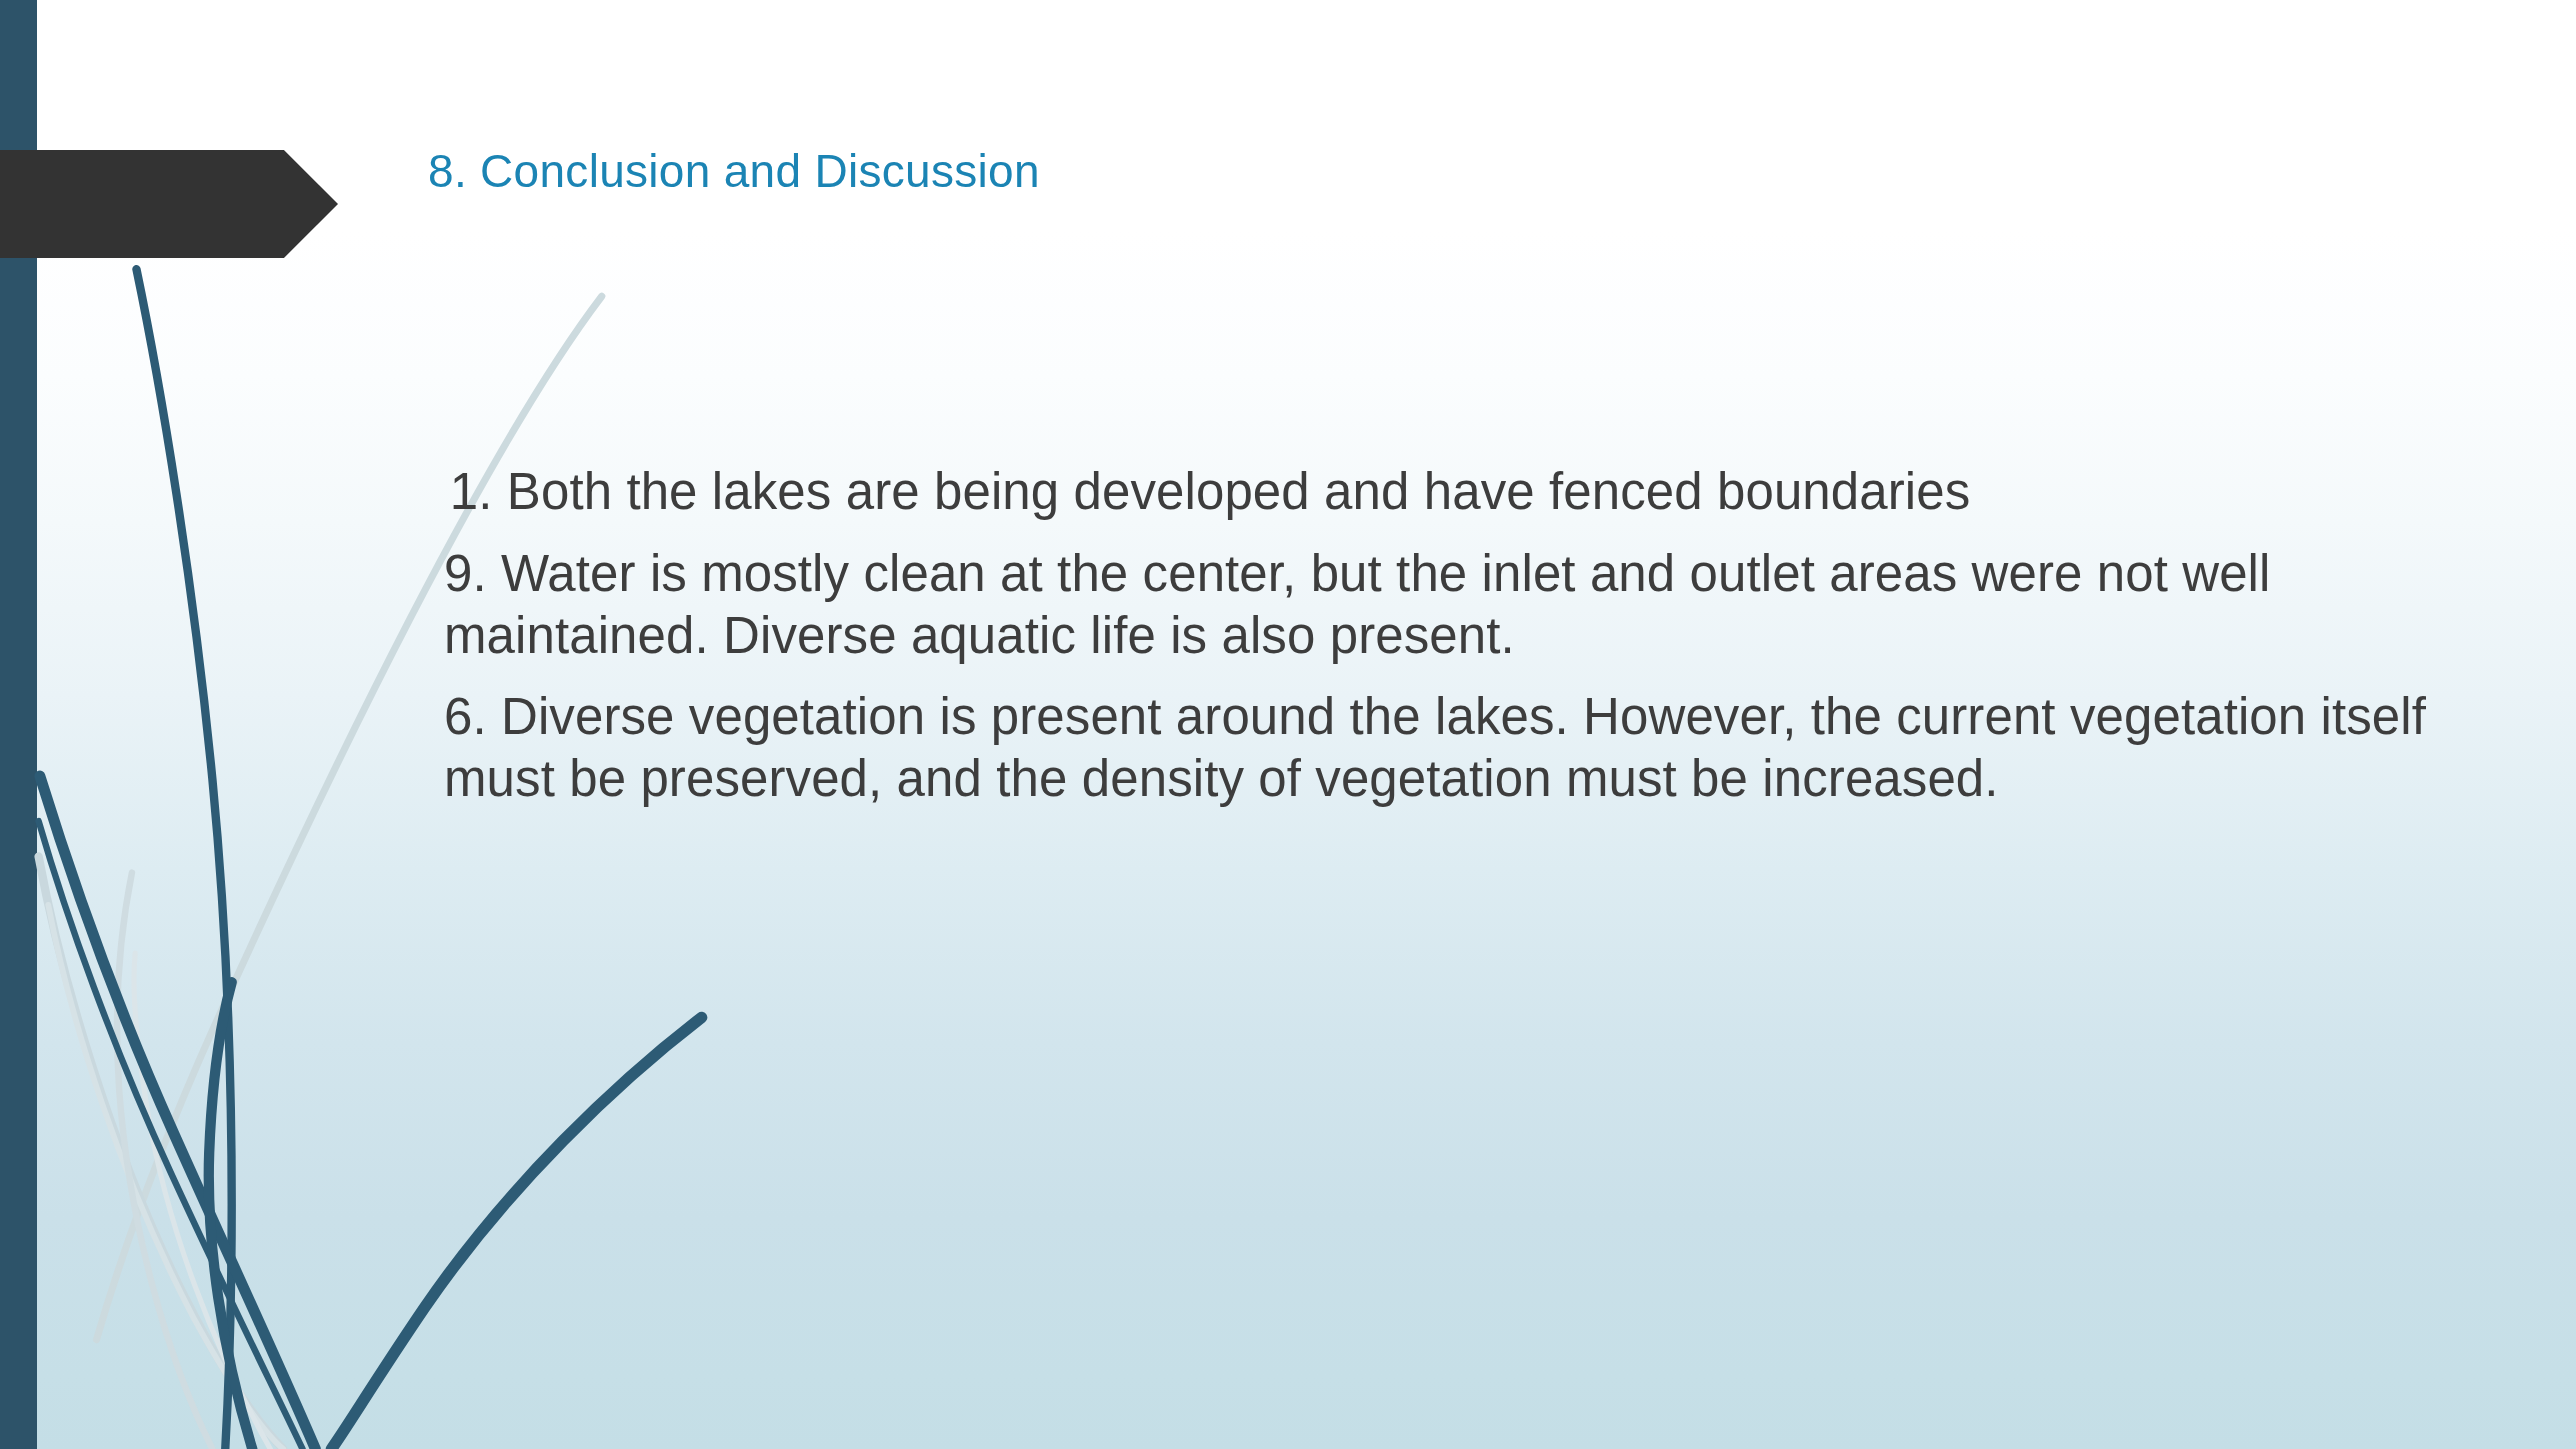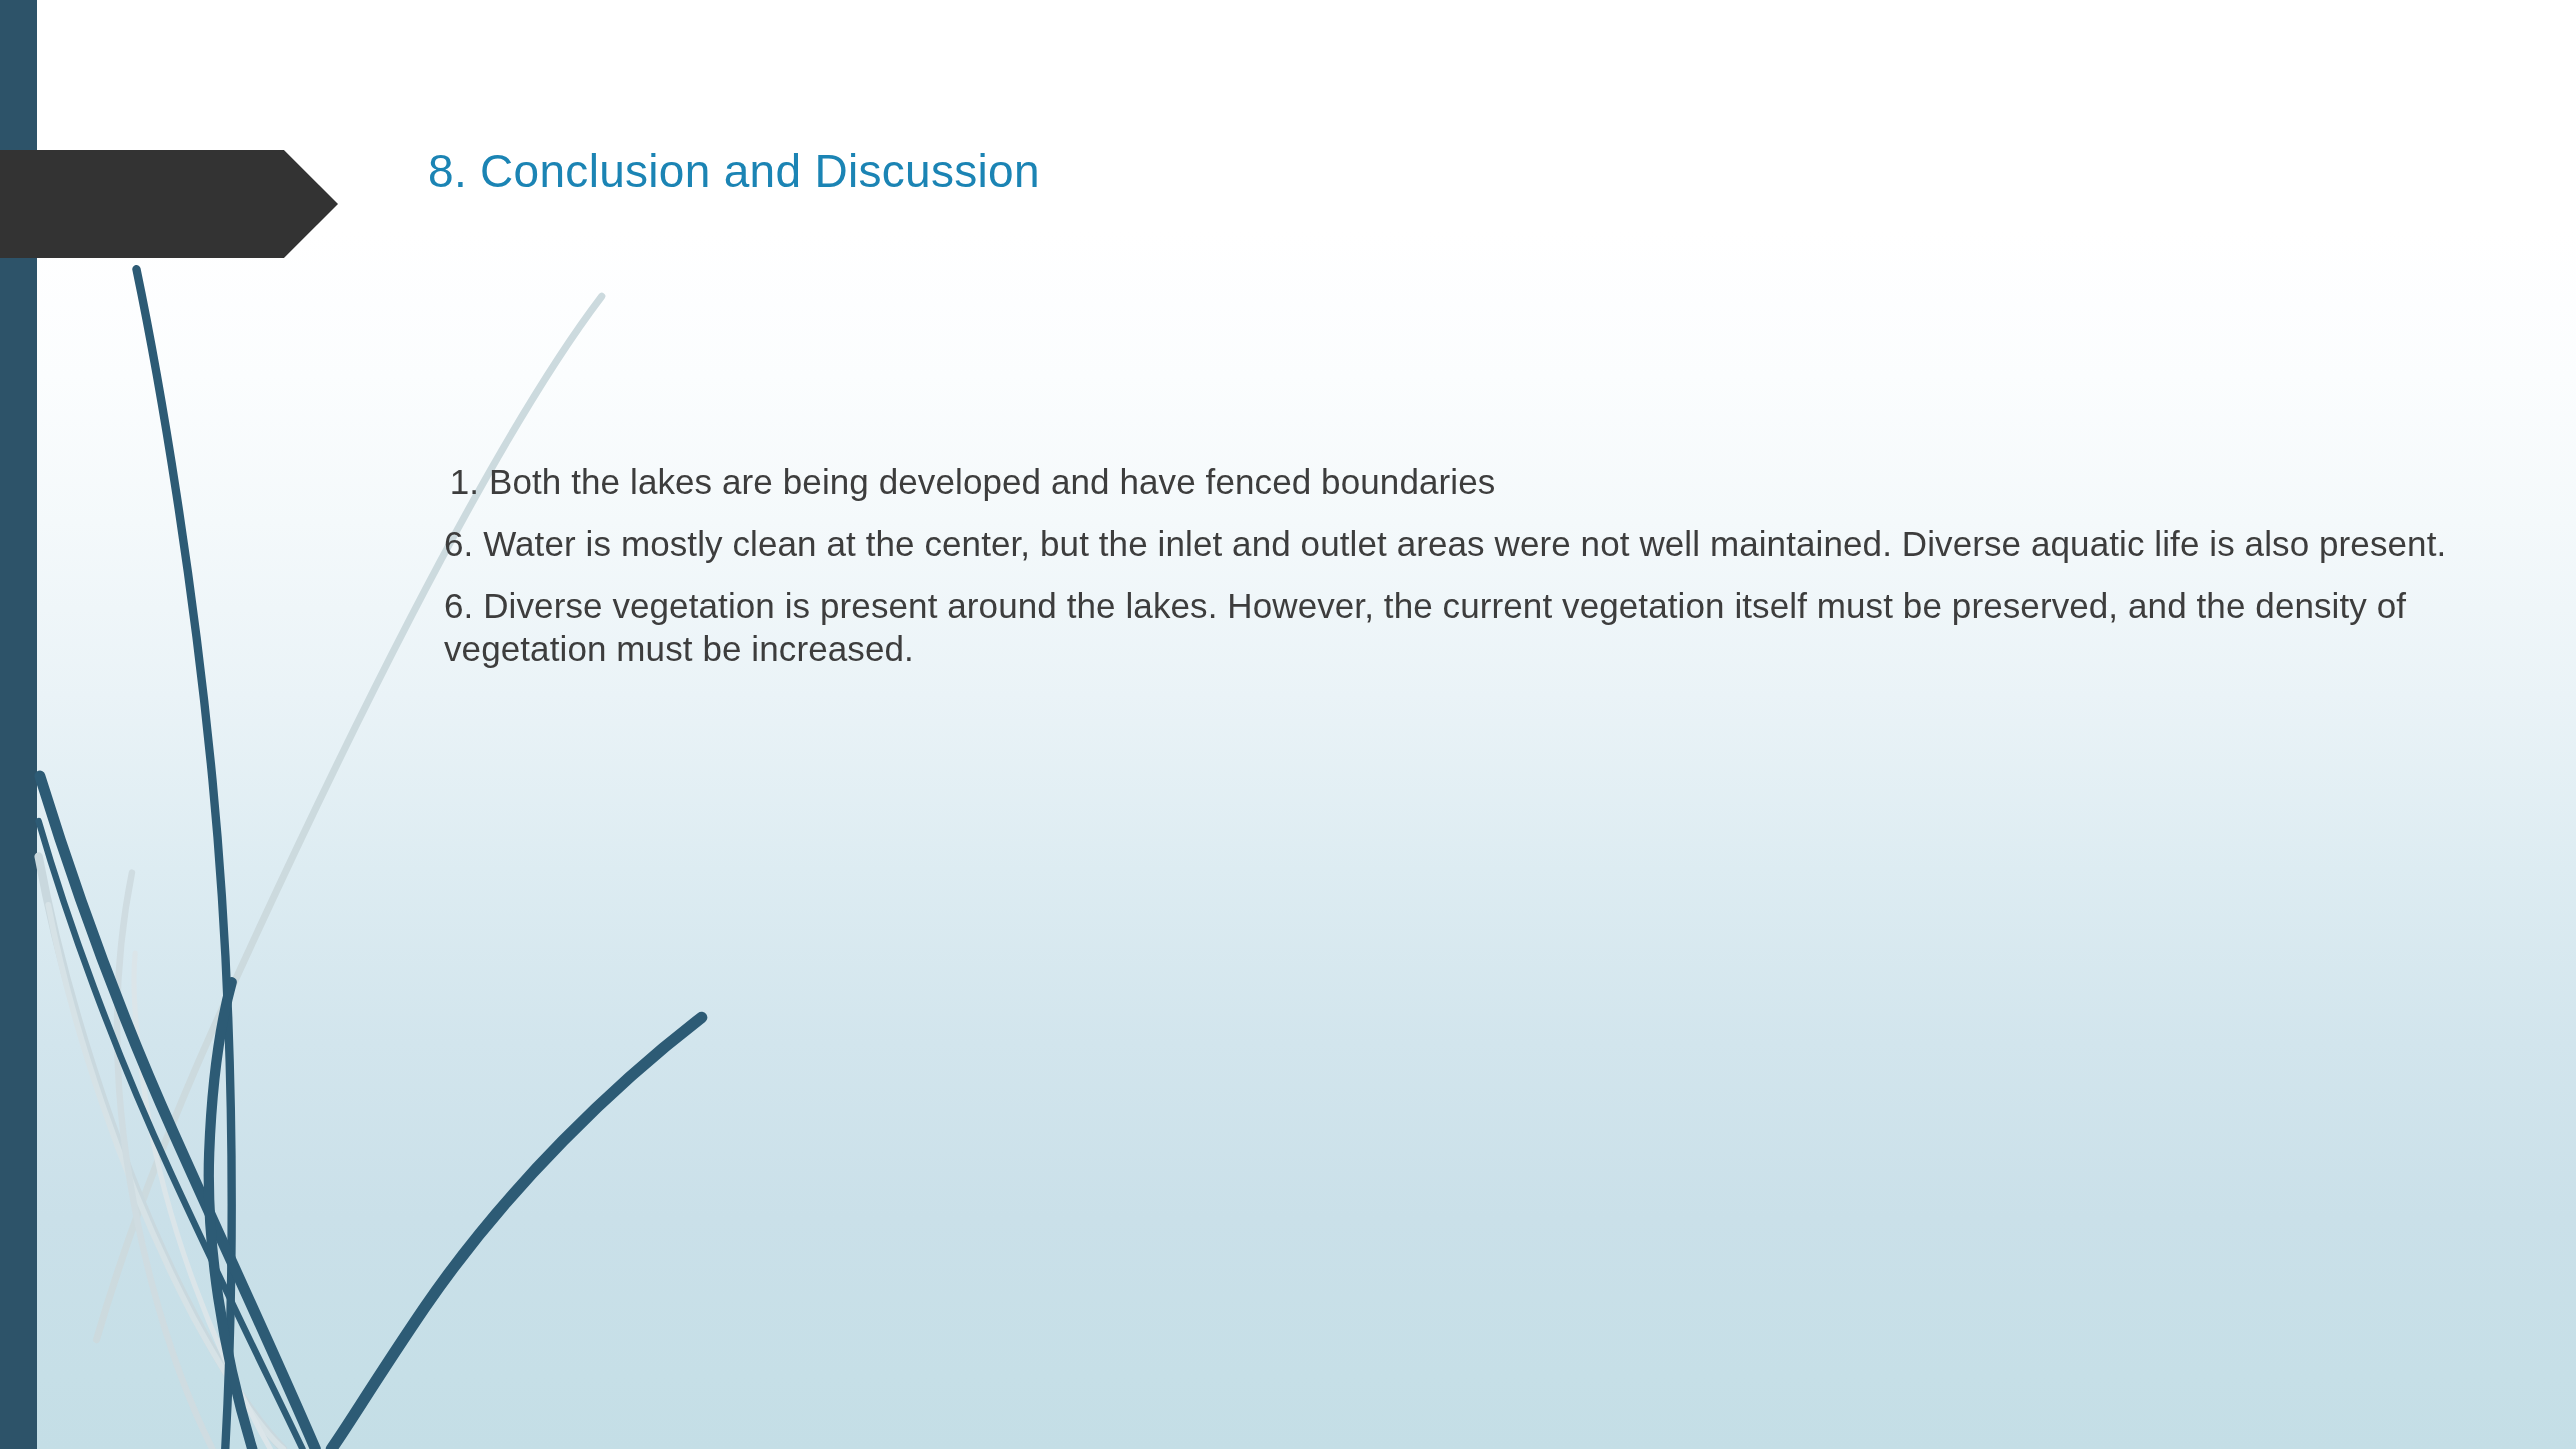--- a/index.html
+++ b/index.html
@@ -70,21 +70,21 @@
   }
 
   
   #body-block {
     position: absolute;
     left: 444px;
     top: 461px;
     width: 2009px;
   }
   .body-item {
-    font-size: 35px;
+    font-size: 51px;
     line-height: 1.22;
     color: #3d3d3d;
     letter-spacing: 0.1px;
     margin: 0 0 19.3px 0;
   }
   .body-item:last-child { margin-bottom: 0; }
   #item-1 { margin-left: 5.8px; }
 </style>
 </head>
 <body>
@@ -111,18 +111,18 @@
   </svg>
 
   <svg id="title-banner" viewBox="0 0 525 168" preserveAspectRatio="none" aria-hidden="true">
     <polygon points="0,0 441,0 525,84 441,168 0,168" fill="#333333"></polygon>
   </svg>
 
   <div id="title">8. Conclusion and Discussion</div>
 
   <div id="body-block">
     <p class="body-item" id="item-1">1. Both the lakes are being developed and have fenced boundaries</p>
-    <p class="body-item">6. Water is mostly clean at the center, but the inlet and outlet areas were not well maintained. Diverse aquatic life is also present.</p>
+    <p class="body-item">9. Water is mostly clean at the center, but the inlet and outlet areas were not well maintained. Diverse aquatic life is also present.</p>
     <p class="body-item">6. Diverse vegetation is present  around the lakes. However, the current vegetation itself must be preserved, and the density of vegetation must be increased.</p>
   </div>
 
 </div>
 
 
 </body></html>

